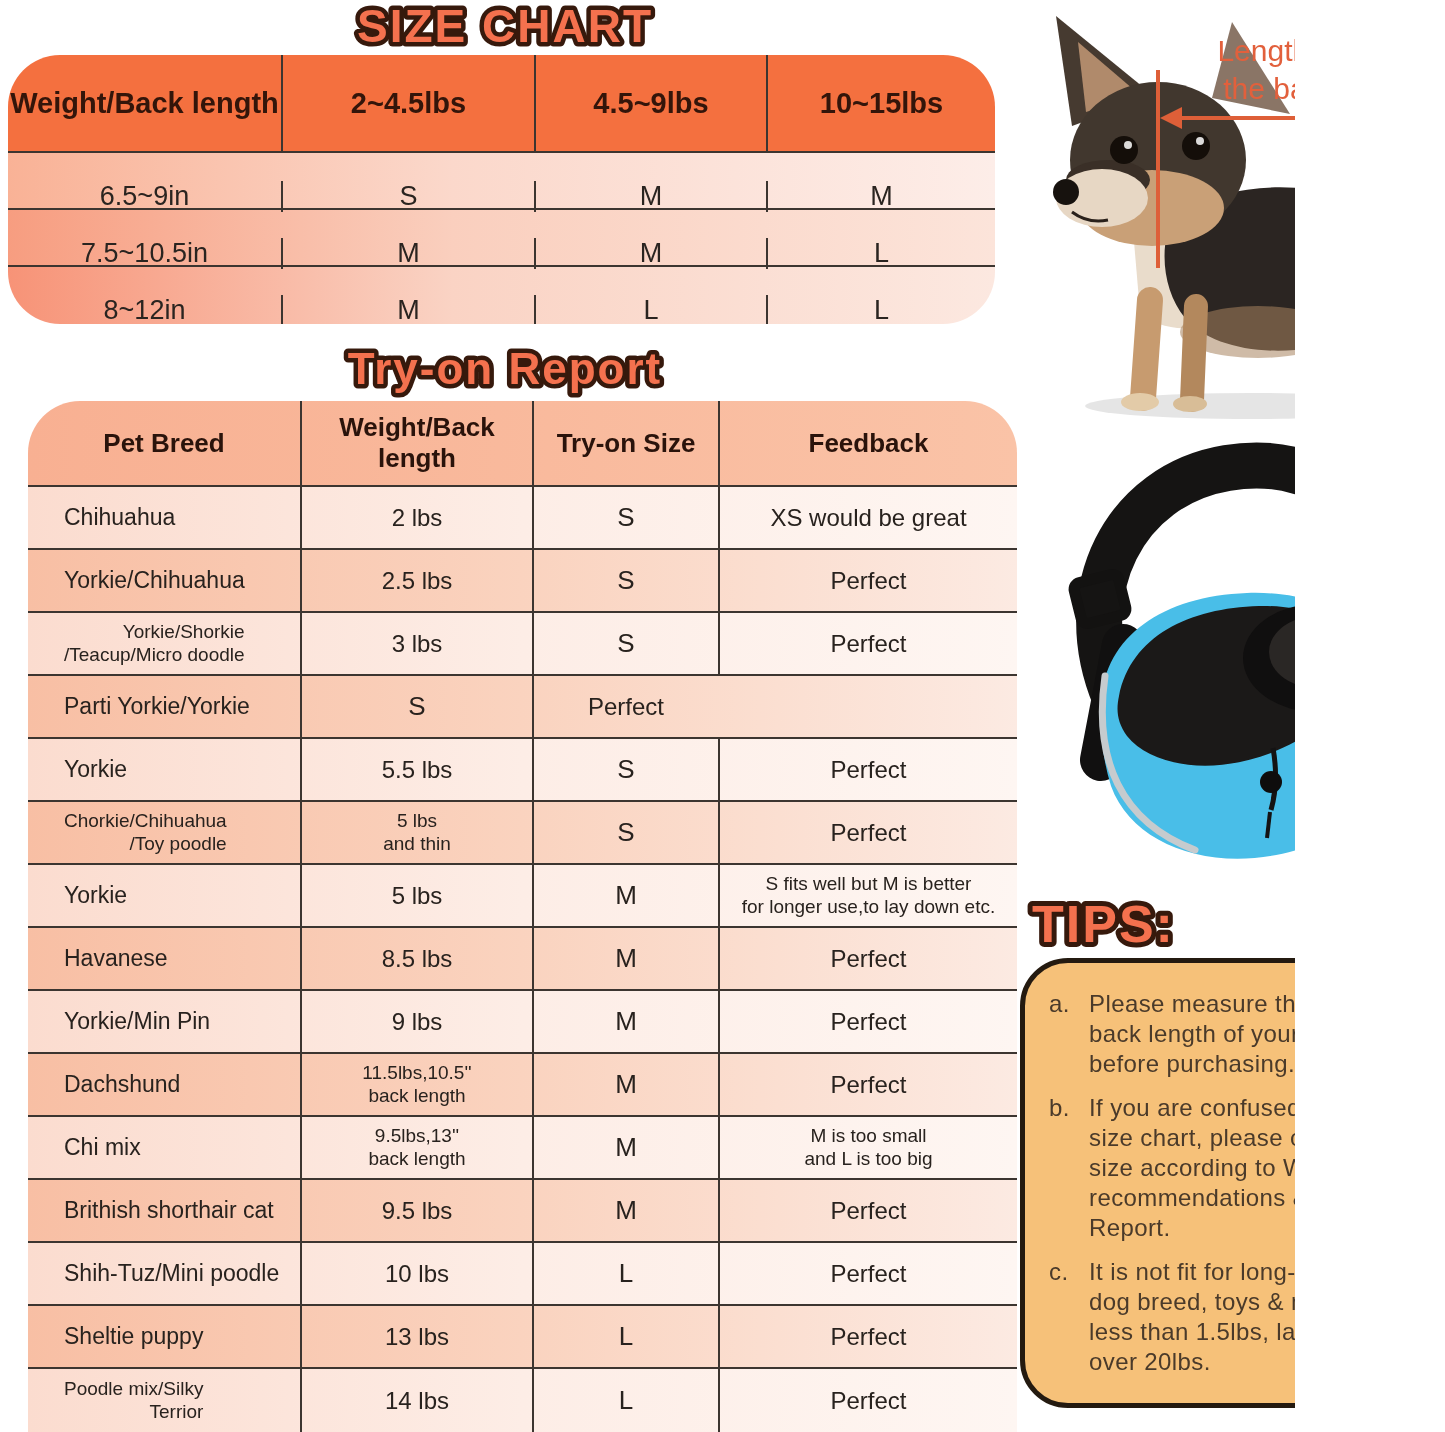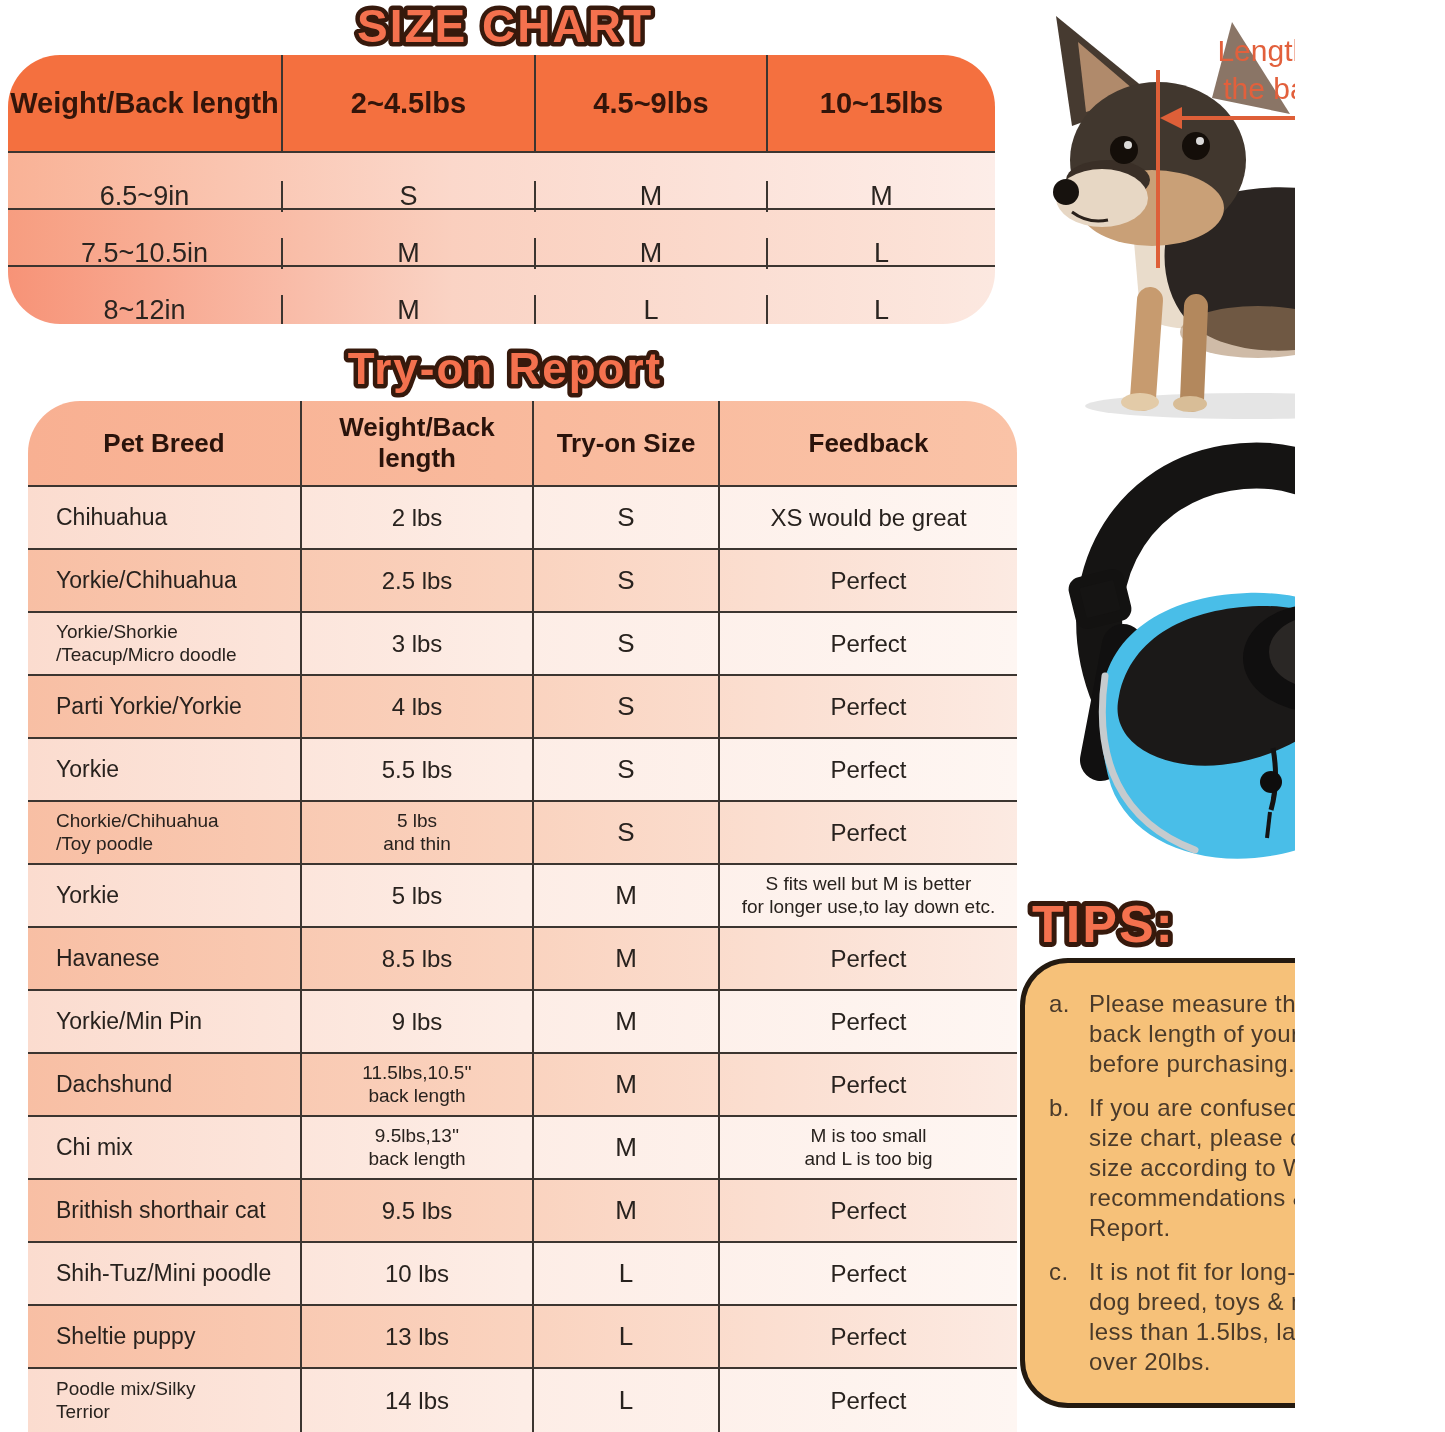--- a/index.html
+++ b/index.html
@@ -33,21 +33,21 @@
   
   .try-table{position:absolute;left:8px;top:401px;width:989px;border-radius:52px 52px 0 0;overflow:hidden;margin-left:20px;}
   .try-table .row{grid-template-columns:272px 232px 186px 1fr;}
   .try-head{height:86px;background:linear-gradient(90deg,#F8B092,#FAC3A7);border-bottom:2px solid #3C3530;}
   .try-head .cell{font-weight:bold;font-size:26px;color:#2A130B;}
   .try-body .row{height:63px;border-bottom:2px solid #3C3530;}
   .try-body .row:last-child{border-bottom:none;}
   .try-body .row:nth-child(odd){background:linear-gradient(90deg,#FBDCCF 0%,#FDEDE6 50%,#FEF6F2 100%);}
   .try-body .row:nth-child(even){background:linear-gradient(90deg,#F8BFA4 0%,#FAD3BF 50%,#FCEAE2 100%);}
   .try-body .cell{font-size:24px;color:#28221E;}
-  .try-body .cell.breed{justify-content:flex-start;text-align:left;padding-left:28px;font-size:23px;}
+  .try-body .cell.breed{justify-content:flex-start;text-align:right;padding-left:36px;font-size:23px;}
   .try-body .cell.sz{font-size:26px;}
   .try-body .cell.ml{font-size:19px;line-height:1.2;}
 
   
   .dog-art{position:absolute;left:1000px;top:0;width:445px;height:420px;}
   .measure-label{position:absolute;left:1190px;top:32px;width:180px;color:#E2603C;
         font-size:30px;line-height:1.25;text-align:center;white-space:pre-line;}
 
   
   .bag-art{position:absolute;left:1015px;top:430px;width:420px;height:445px;}
@@ -123,21 +123,20 @@
         </div>
         <div class="row">
           <div class="cell breed ml">Yorkie/Shorkie
 /Teacup/Micro doodle</div>
           <div class="cell">3 lbs</div>
           <div class="cell sz">S</div>
           <div class="cell">Perfect</div>
         </div>
         <div class="row">
           <div class="cell breed">Parti Yorkie/Yorkie</div>
-          <div class="cell">4 lbs</div>
           <div class="cell sz">S</div>
           <div class="cell">Perfect</div>
         </div>
         <div class="row">
           <div class="cell breed">Yorkie</div>
           <div class="cell">5.5 lbs</div>
           <div class="cell sz">S</div>
           <div class="cell">Perfect</div>
         </div>
         <div class="row">

